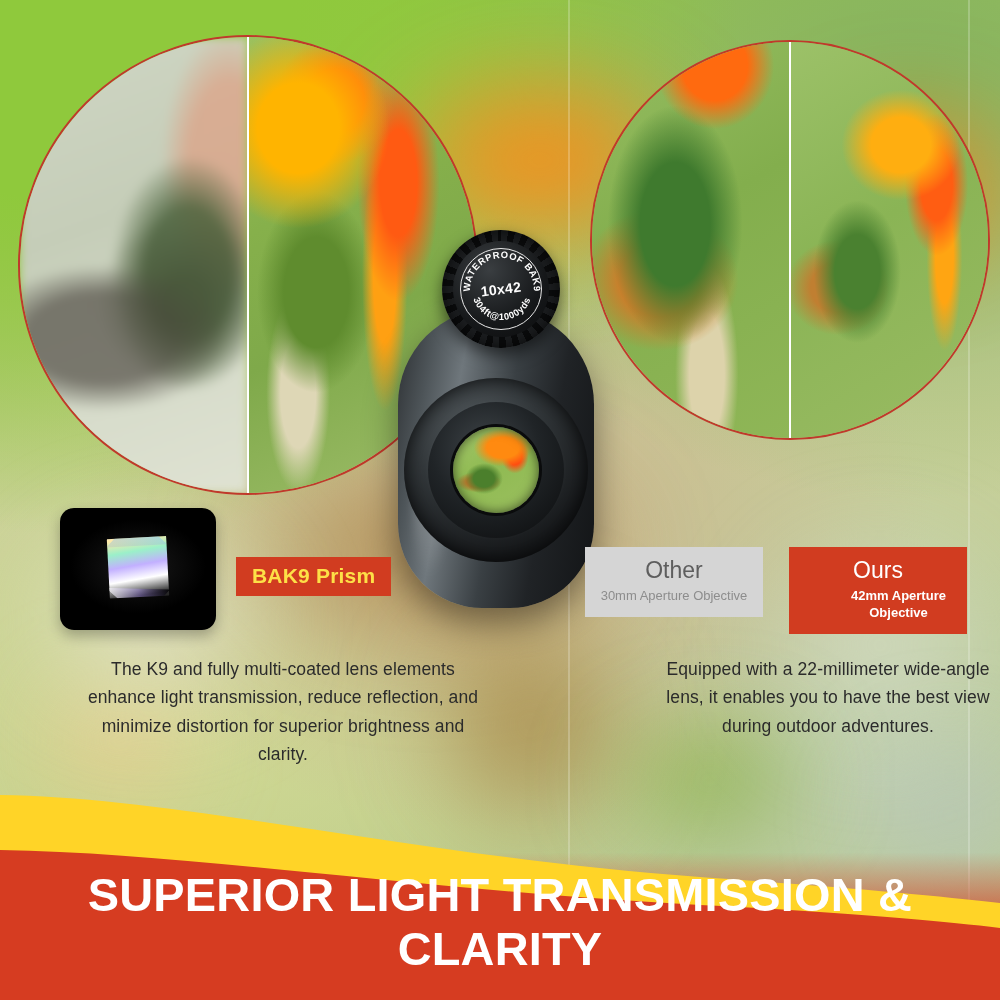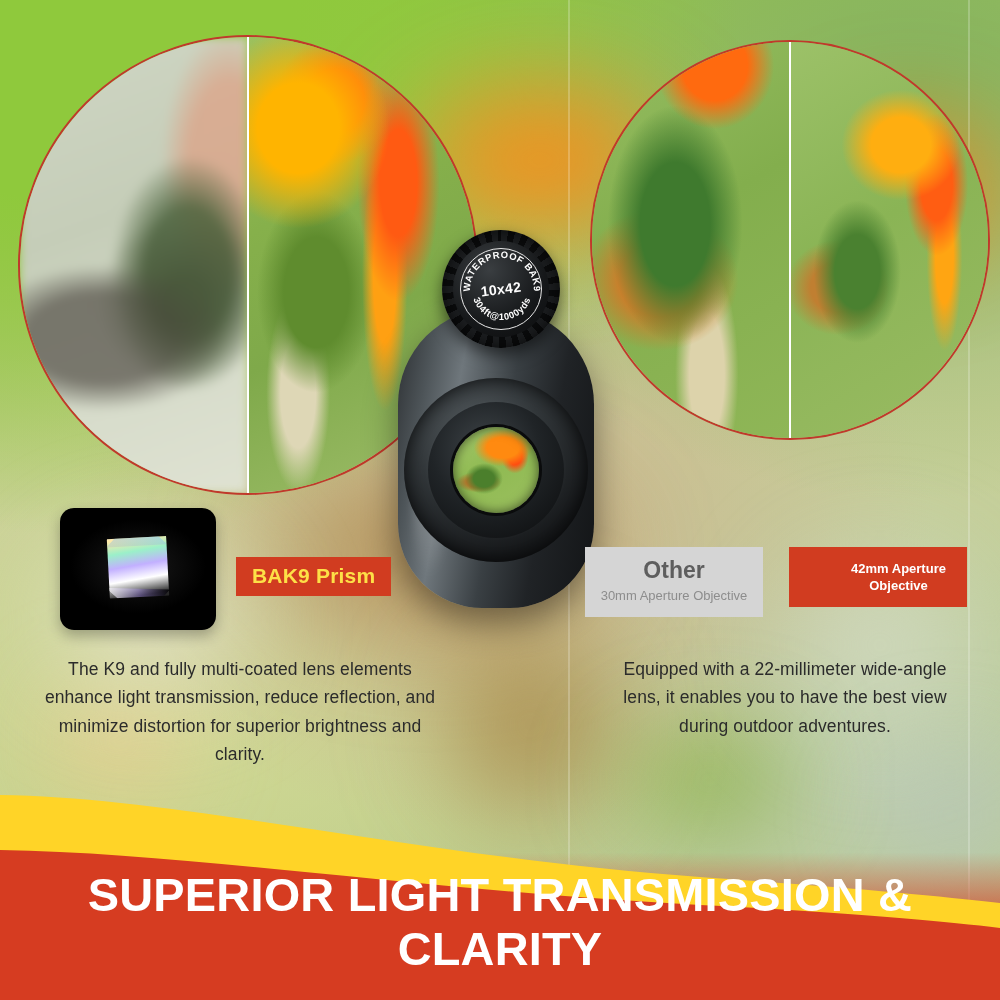--- a/index.html
+++ b/index.html
@@ -186,30 +186,30 @@
 
   .tag{
     display:inline-block; padding:7px 16px 8px;
     color:#fde047; font-size:21px; font-weight:bold; letter-spacing:.2px;
   }
   #bak9-tag{ position:absolute; left:236px; top:557px; }
 
   .compare-box{ position:absolute; text-align:center; padding:10px 0 12px; }
   #box-other{ left:585px; top:547px; width:178px; background:#d5d5d5; }
   #box-ours{  left:789px; top:547px; width:178px; }
-  .cb-title{ font-size:23px; font-weight:bold; line-height:1.18;text-align:center; }
+  .cb-title{ font-size:23px; font-weight:normal; line-height:1.18;text-align:center; }
   .cb-sub{ font-size:13px; line-height:1.3; margin-top:4px; }
   #box-other .cb-title{ color:#5e5e5e; }
   #box-other .cb-sub{ color:#8d8d8d; }
   #box-ours .cb-title{ color:#fff; }
   #box-ours .cb-sub{ color:#fff; font-weight:bold;margin-left:41px; }
 
   .body-copy{
     position:absolute; text-align:center; color:#2b2b2b;
-    font-size:17.5px; line-height:1.62; letter-spacing:.1px;
+    font-size:17.5px; line-height:1.62; letter-spacing:.1px;margin-left:43px;
   }
   #copy-left{ left:40px; top:655px; width:400px; }
   #copy-right{ left:605px; top:655px; width:360px; }
 
   
   #bottom-banner{ position:absolute; left:0; top:795px; width:1000px; height:205px; }
   #bottom-banner svg{ position:absolute; inset:0; display:block; }
   .banner-text{ position:absolute; left:0; width:1000px; text-align:center; color:#fff; }
   #banner-title{
     top:73px; font-size:46px; font-weight:bold; letter-spacing:.2px;
@@ -274,20 +274,21 @@
   </div>
 </div>
 <div class="tag" id="bak9-tag" style="background:#d13c20">BAK9 Prism</div>
 <div class="body-copy" id="copy-left">The K9 and fully multi-coated lens elements enhance light transmission, reduce reflection, and minimize distortion for superior brightness and clarity.</div>
 
 <div class="compare-box" id="box-other" style="background: rgb(213, 213, 213);">
   <div class="cb-title">Other</div>
   <div class="cb-sub">30mm Aperture Objective</div>
 </div>
 <div class="compare-box" id="box-ours" style="background:#d13c20">
+  <div class="cb-title">Ours</div>
   <div class="cb-sub">42mm Aperture Objective</div>
 </div>
 <div class="body-copy" id="copy-right">Equipped with a 22-millimeter wide-angle lens, it enables you to have the best view during outdoor adventures.</div>
 
 <div id="bottom-banner" style="background: linear-gradient(rgba(0, 0, 0, 0) 0px, rgba(0, 0, 0, 0) 28%, rgb(214, 60, 33) 72%, rgb(214, 60, 33) 100%);">
   <svg viewBox="0 0 1000 205" preserveAspectRatio="none">
     <path id="wave-yellow" d="M0,0 C180,2 420,62 700,82 C830,91 930,100 1000,108 L1000,205 L0,205 Z" fill="#ffd427"></path>
     <path id="wave-red" d="M0,55 C190,58 430,96 700,110 C840,117 940,126 1000,133 L1000,205 L0,205 Z" fill="#d63c21"></path>
   </svg>
   <div class="banner-text" id="banner-title">SUPERIOR LIGHT TRANSMISSION &amp; CLARITY</div>

